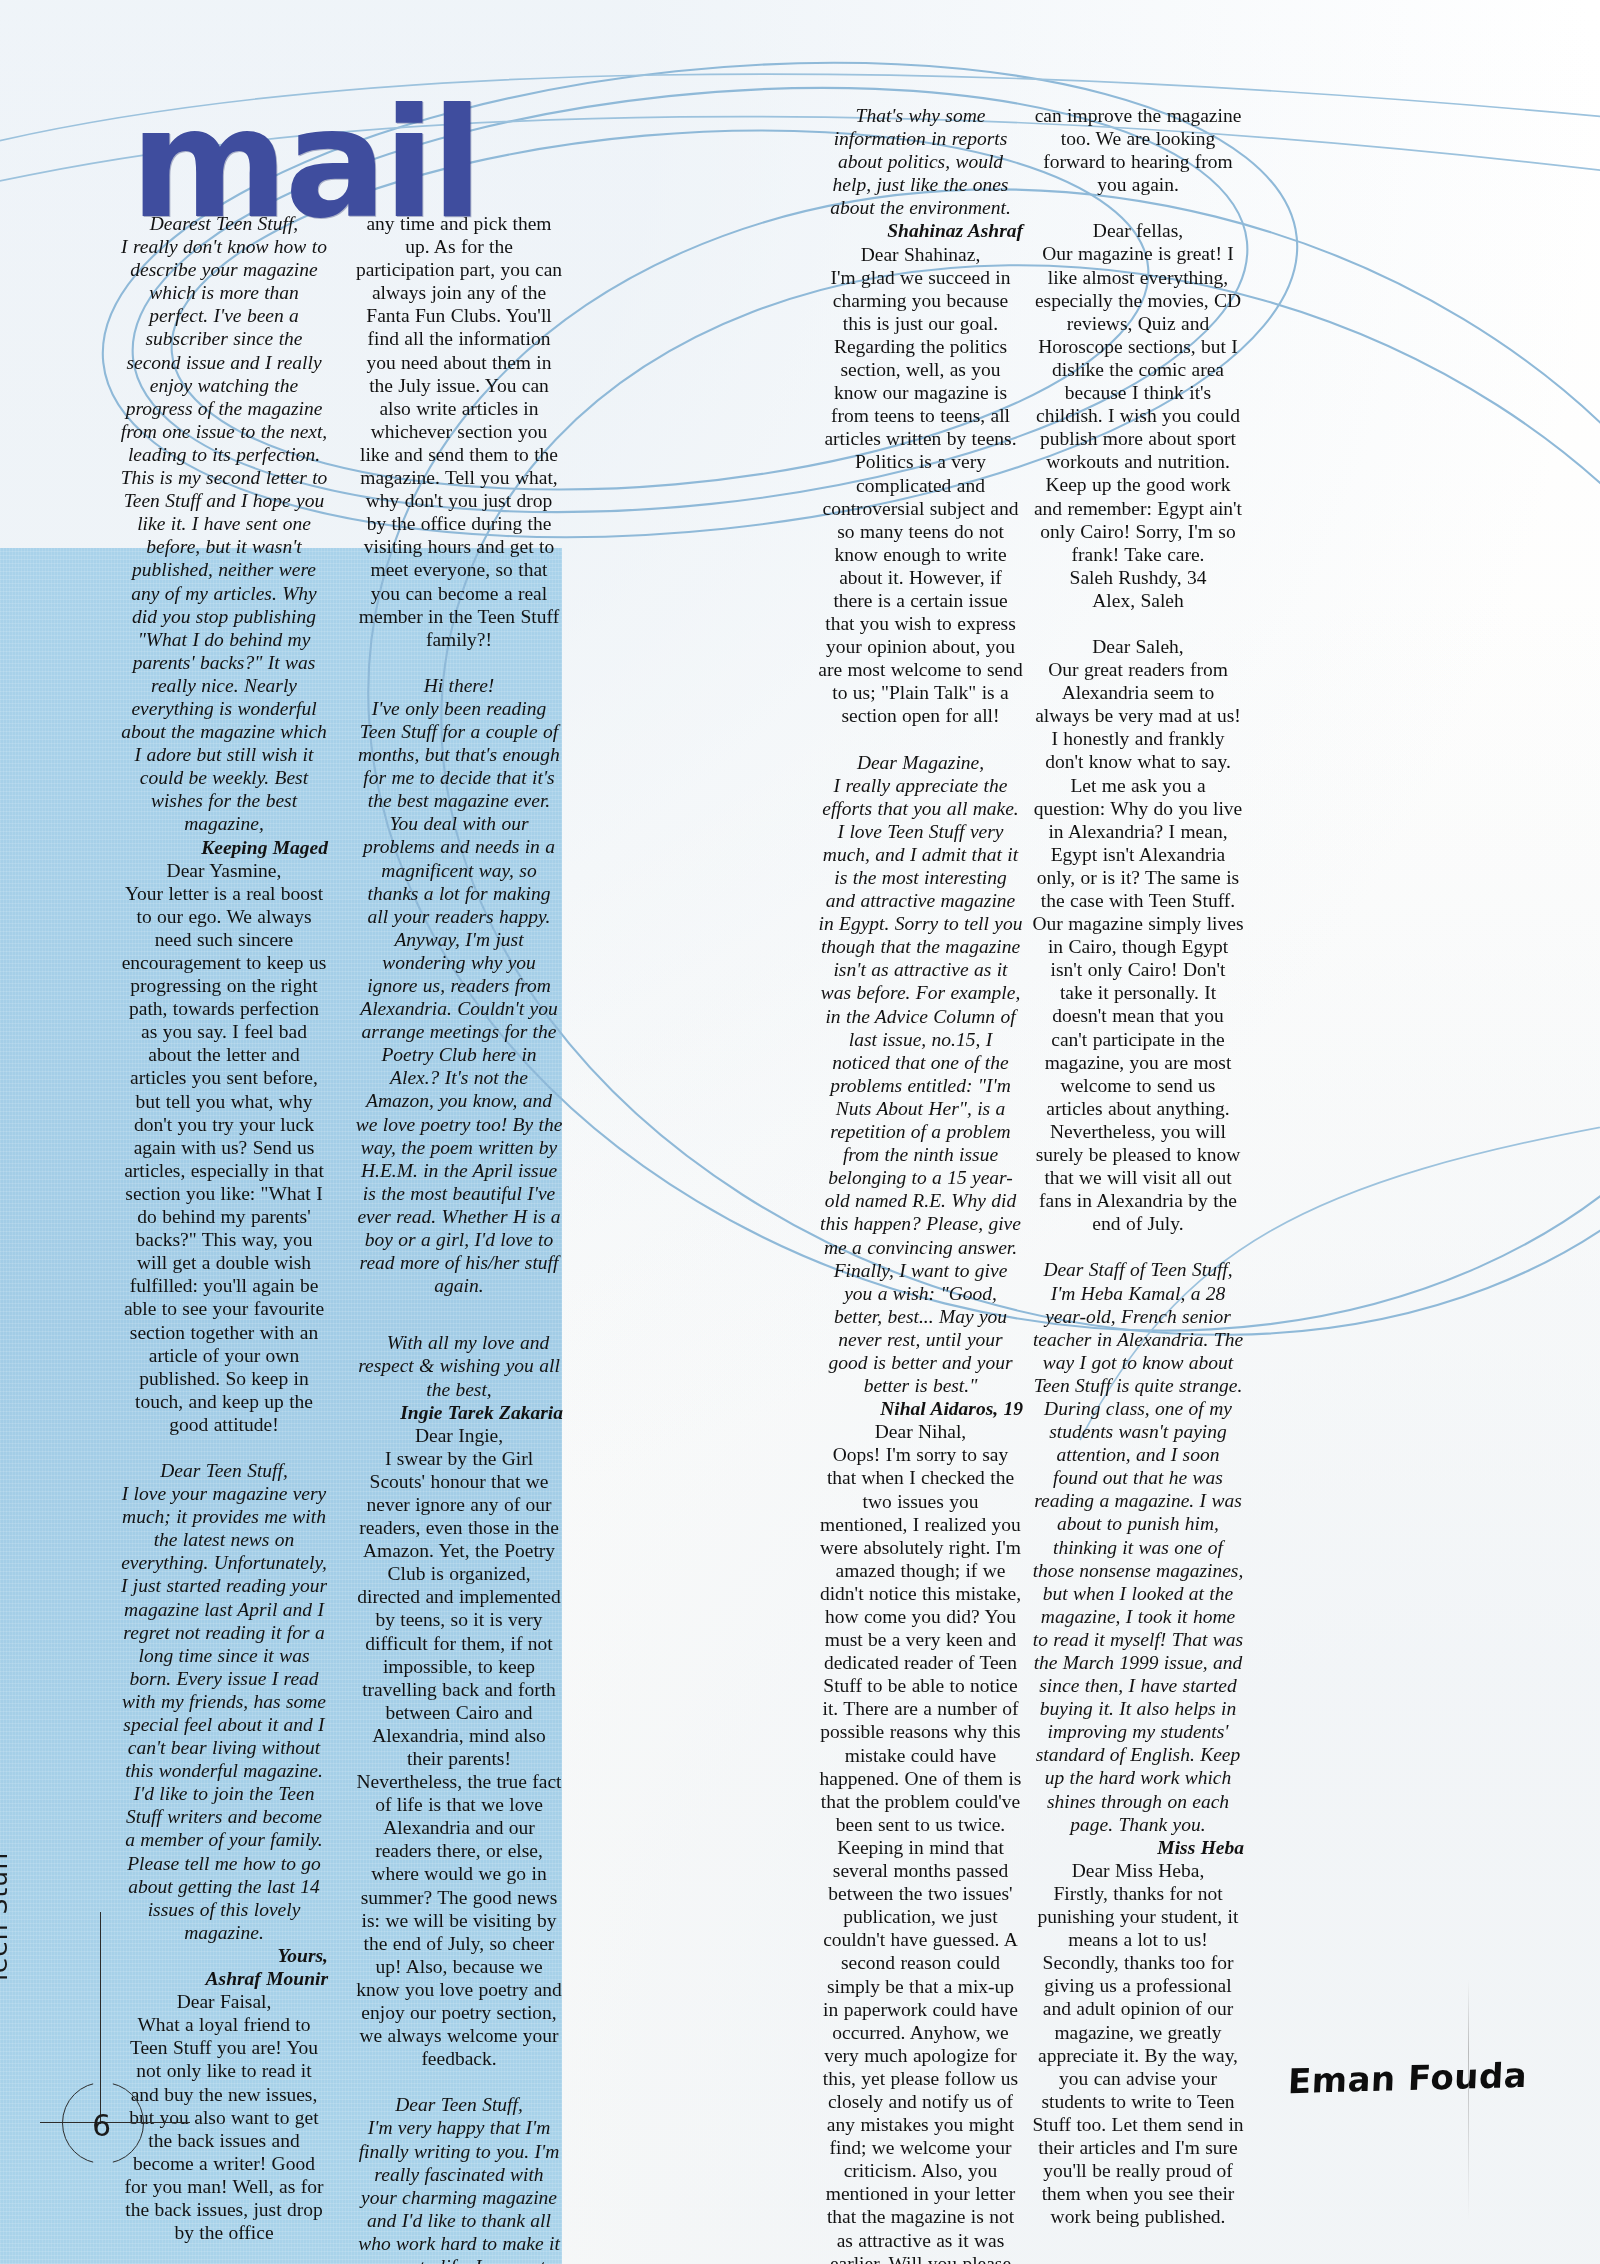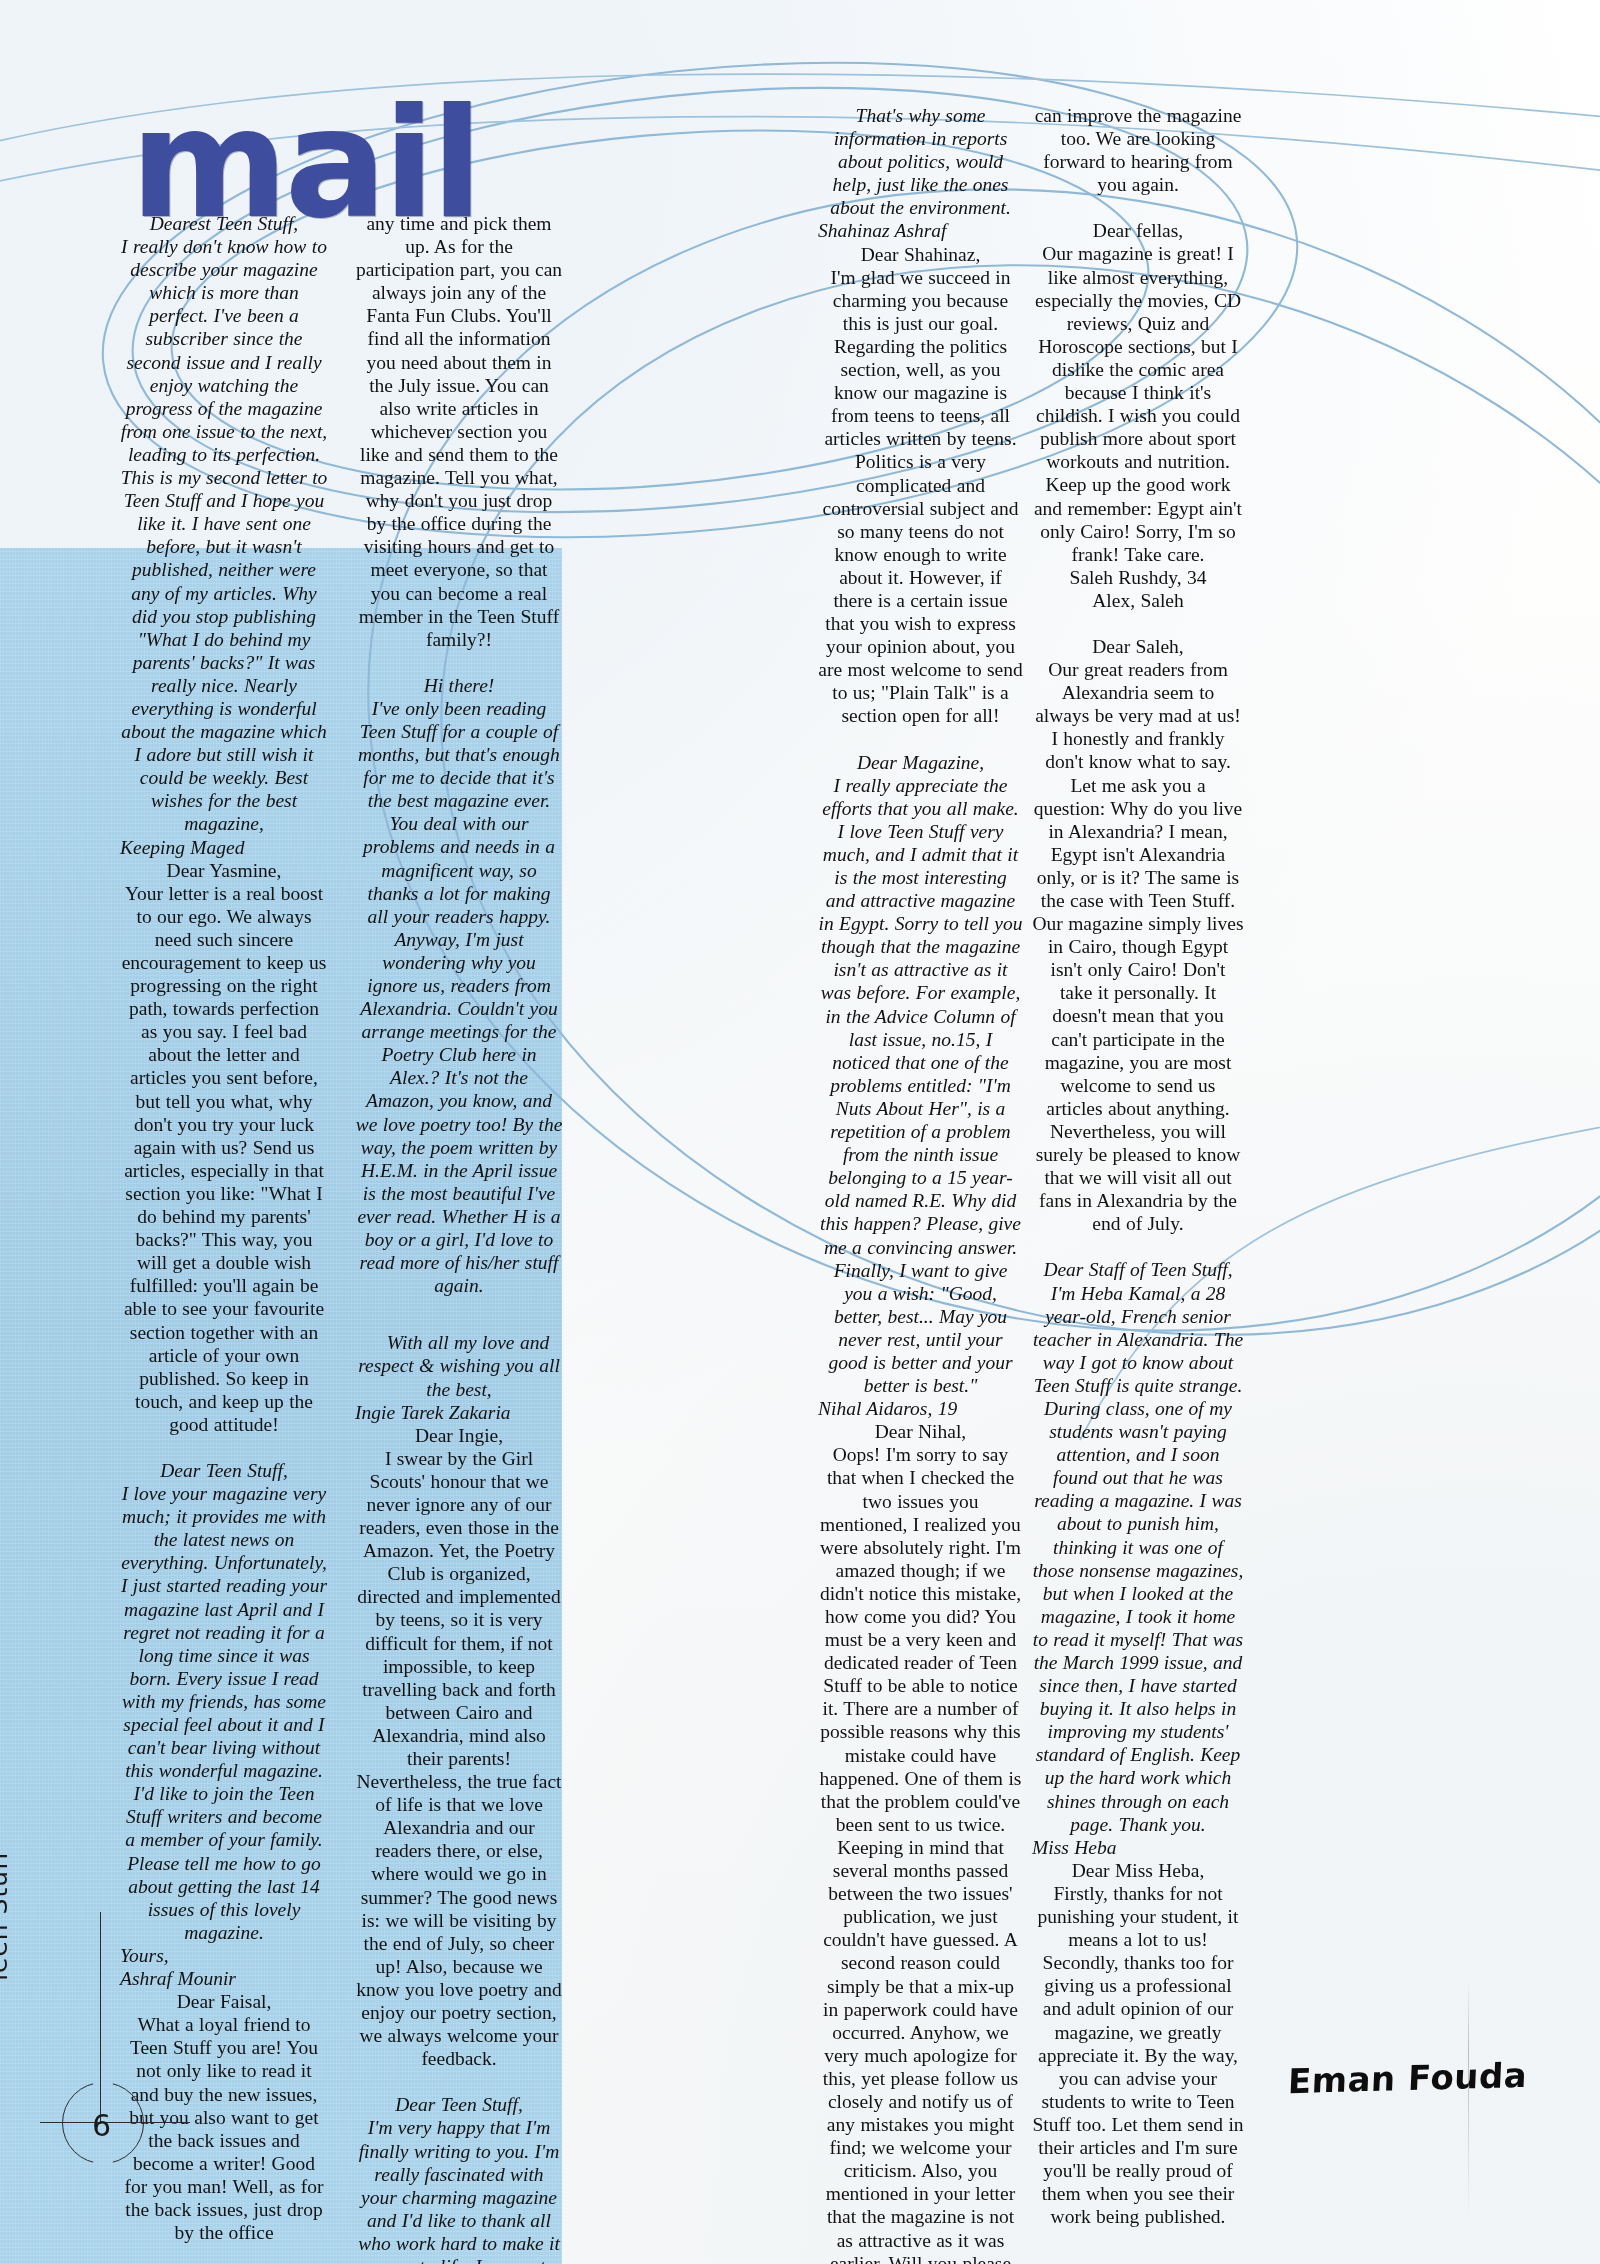--- a/index.html
+++ b/index.html
@@ -66,21 +66,21 @@
   }
   #col1 { left:120px;  top:212px;  width:208px; }
   #col2 { left:355px;  top:212px;  width:208px; }
   #col3 { left:818px;  top:104px;  width:205px; }
   #col4 { left:1032px; top:104px;  width:212px; }
 
   .letter      { font-style:italic; margin:0 0 0 0; }
   .reply       { font-style:normal; margin:0; }
   .blk         { margin:0 0 0 0;text-align:center; }
   .gap         { height:23px; }
-  .sig         { font-style:italic; text-align:left; display:block; }
+  .sig         { font-style:italic; text-align:right; display:block;font-weight:bold; }
   .indent      { display:block; text-indent:18px;margin-top:34px; }
 
   
   #spine {
     position:absolute;
     left:-16px; top:1985px;
     width:260px;
     transform:rotate(-90deg);
     transform-origin:left top;
     font-family:"DejaVu Sans", sans-serif;

